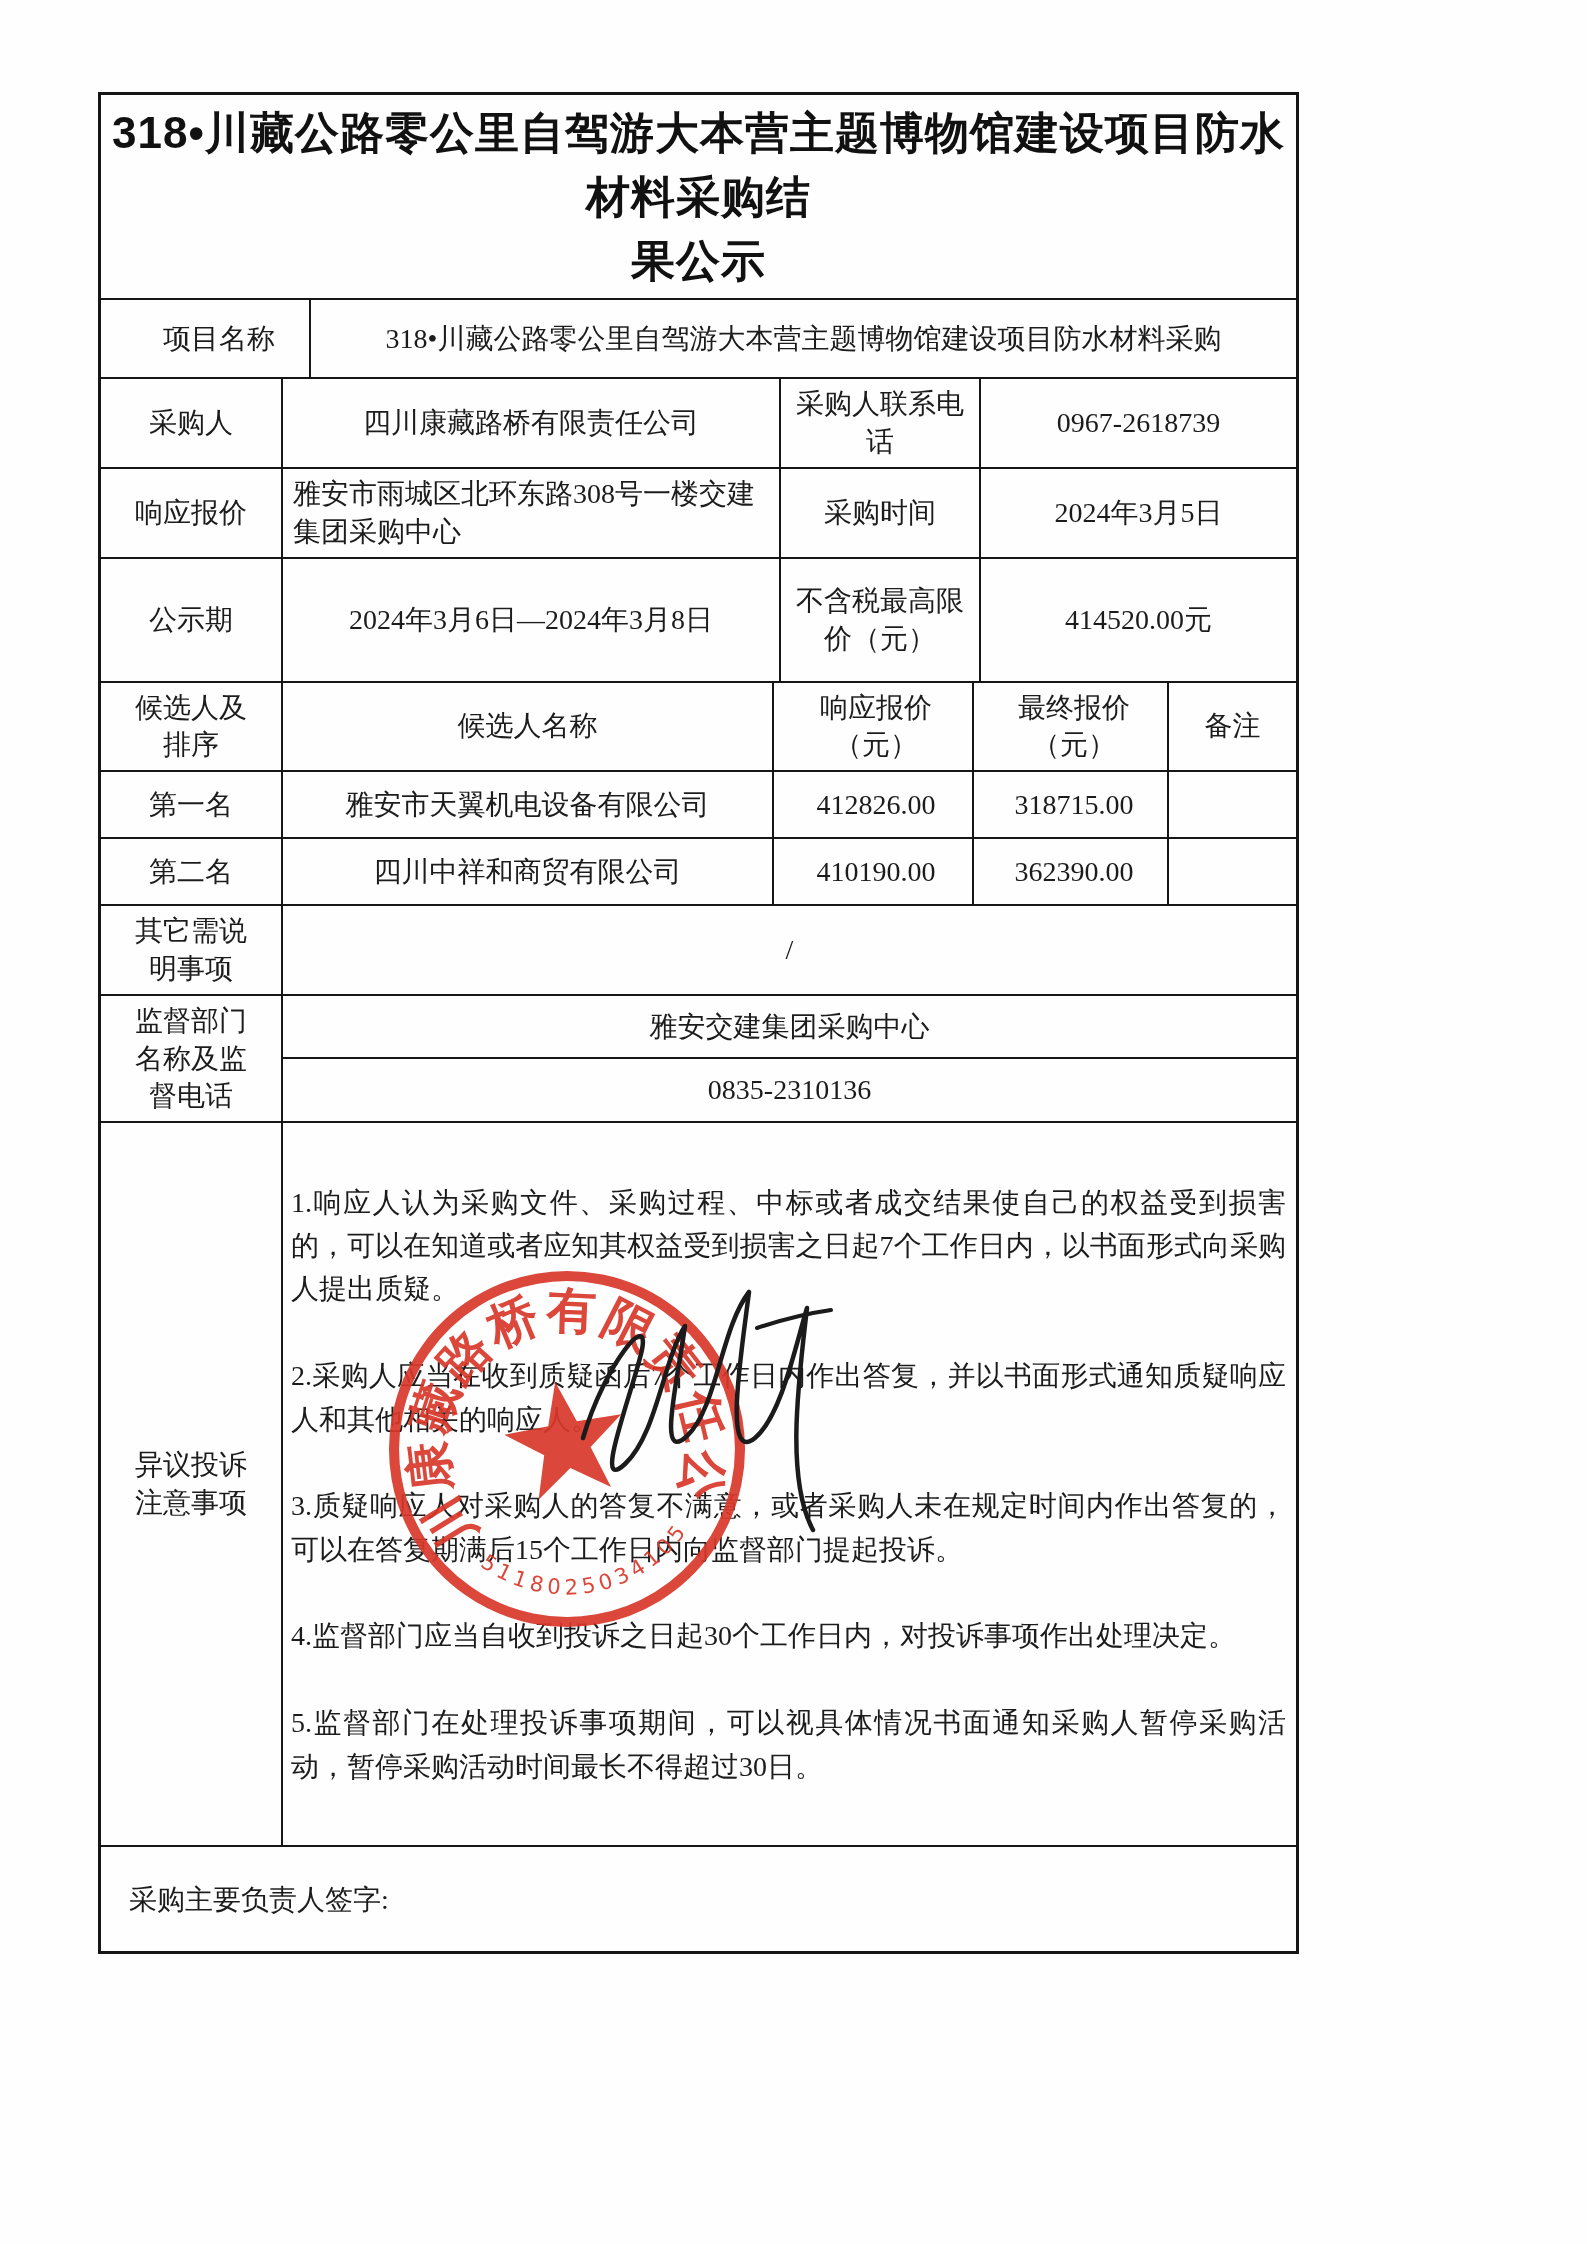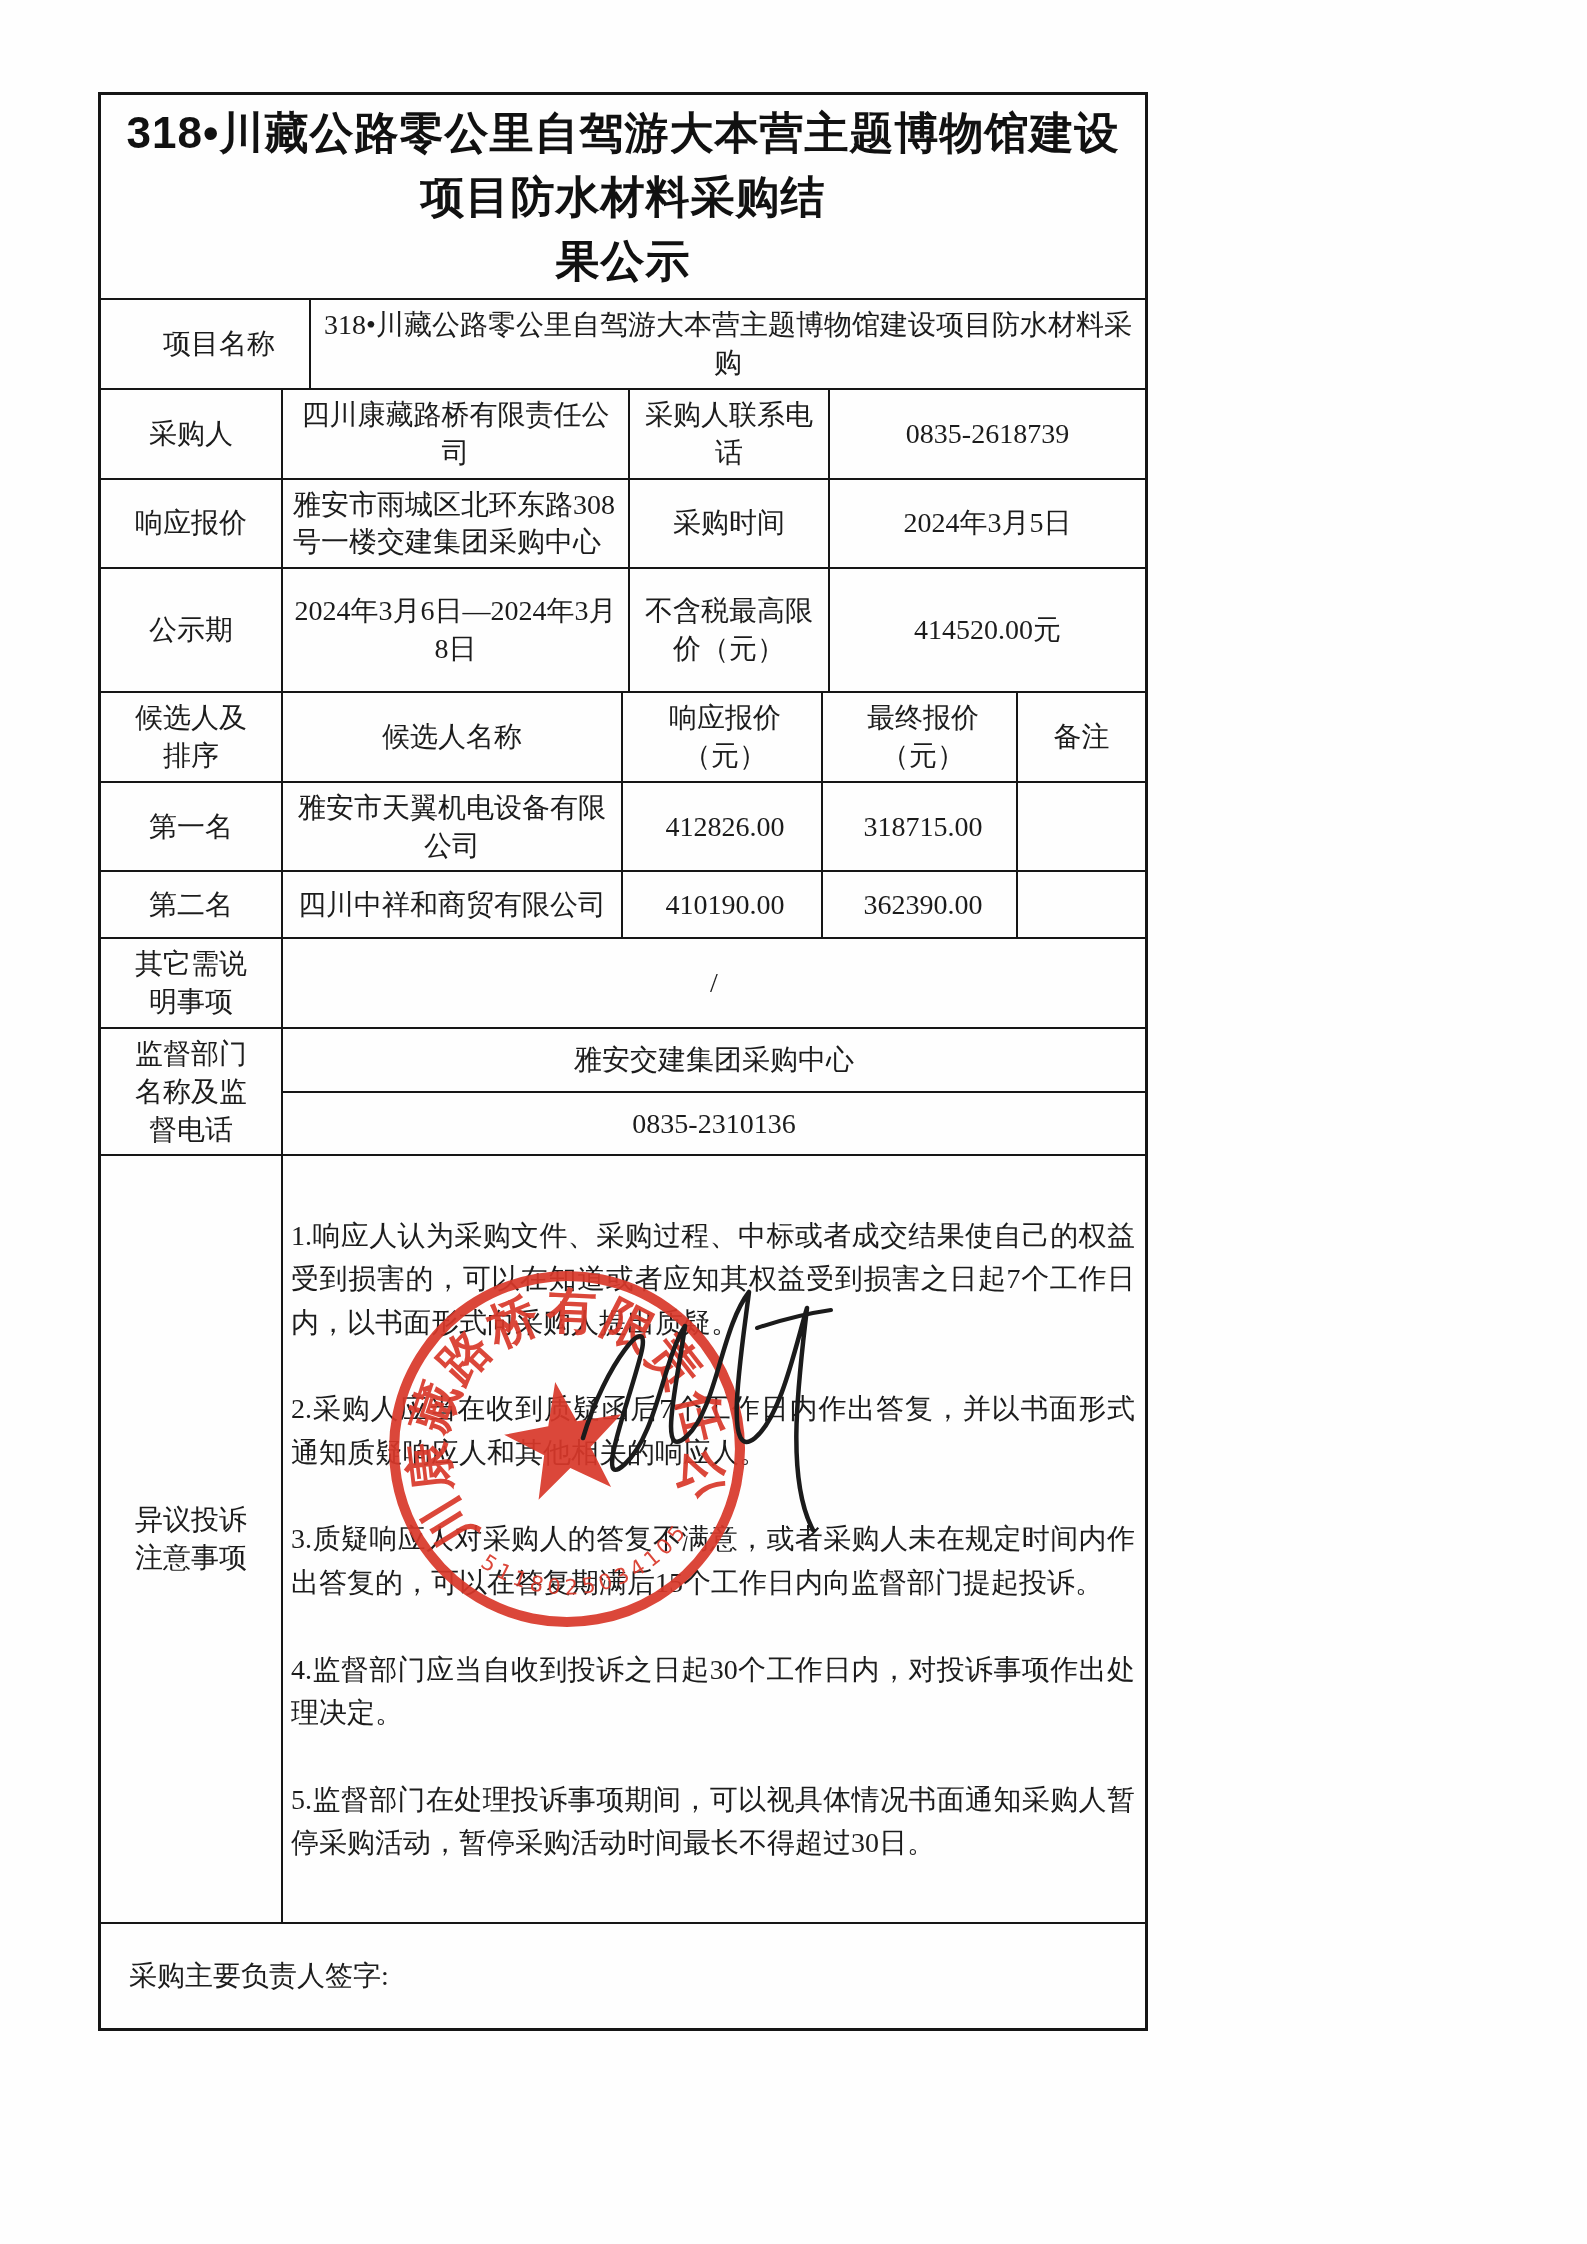--- a/index.html
+++ b/index.html
@@ -5,21 +5,21 @@
   html,body{margin:0;padding:0;background:#e8e8e8;}
   .page{
     position:relative;
     width:1587px;height:2244px;
     background:#fefefe;
     font-family:"Liberation Serif","DejaVu Serif",serif;
     color:#1c1c1c;
     overflow:hidden;
   }
   .tbl{
-    position:absolute;left:98px;top:92px;width:1050px;
+    position:absolute;left:98px;top:92px;width:1201px;
     border:3px solid #161616;
     box-sizing:border-box;
     background:transparent;
   }
   .row{display:flex;border-bottom:2px solid #161616;}
   .row:last-child{border-bottom:none;}
   .cell{
     border-right:2px solid #161616;
     display:flex;align-items:center;justify-content:center;
     text-align:center;
@@ -92,21 +92,21 @@
 
     <div class="row r-project">
       <div class="cell c1">项目名称</div>
       <div class="cell c2">318•川藏公路零公里自驾游大本营主题博物馆建设项目防水材料采购</div>
     </div>
 
     <div class="row r-purchaser">
       <div class="cell c1">采购人</div>
       <div class="cell c2">四川康藏路桥有限责任公司</div>
       <div class="cell c3">采购人联系电话</div>
-      <div class="cell c4">0835-2618739</div>
+      <div class="cell c4">0967-2618739</div>
     </div>
 
     <div class="row r-location">
       <div class="cell c1">响应报价</div>
       <div class="cell c2 left-val">雅安市雨城区北环东路308号一楼交建集团采购中心</div>
       <div class="cell c3">采购时间</div>
       <div class="cell c4">2024年3月5日</div>
     </div>
 
     <div class="row r-publicity">

